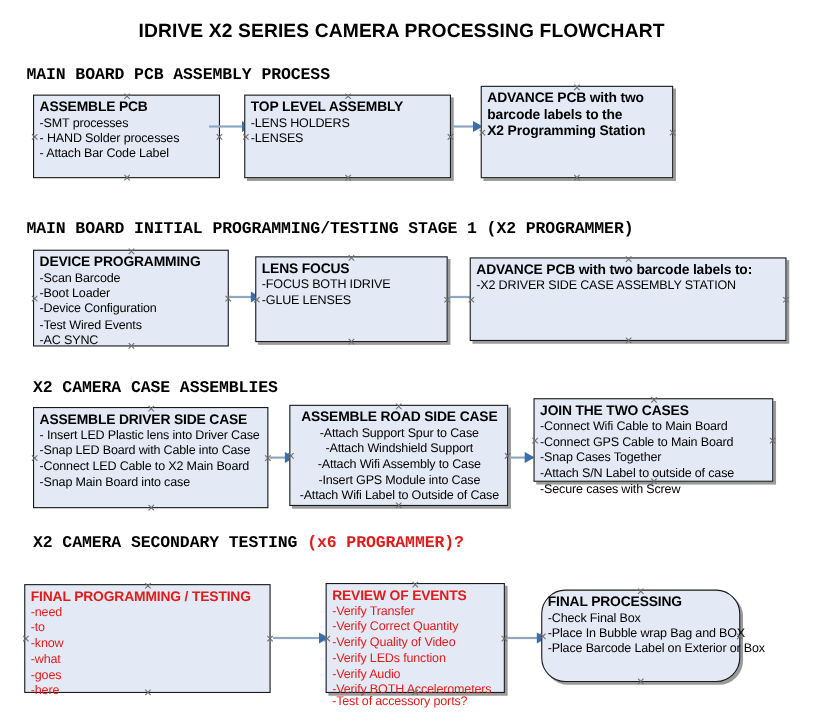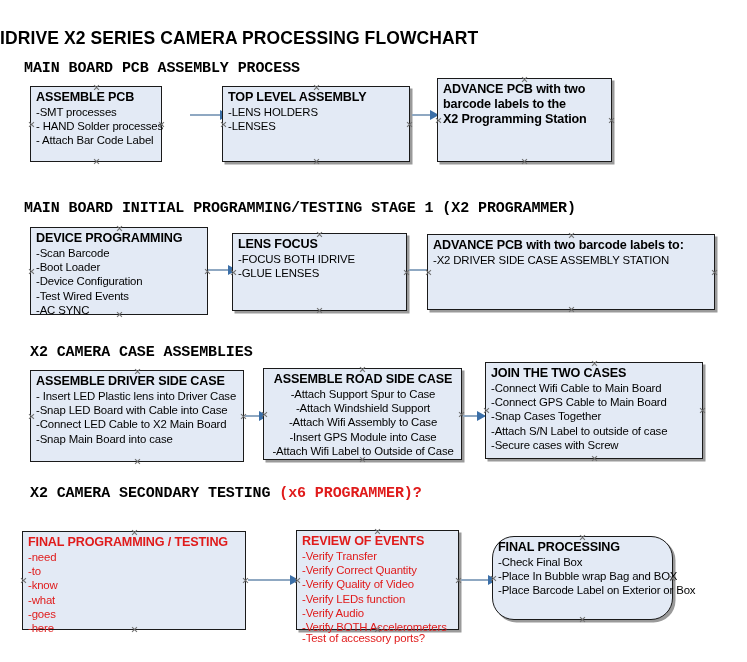--- a/index.html
+++ b/index.html
@@ -21,25 +21,25 @@
     left: 0; top: 0;
     width: 747px;
     height: 662px;
   }
 
   .title {
     position: absolute;
     left: 0;
     top: 18px;
     width: 730px;
+    text-align: center;
     font-size: 17.5px;
     font-weight: bold;
     letter-spacing: 0.1px;
     white-space: nowrap;
-    margin-top: 10px;
   }
 
   .section-head {
     position: absolute;
     font-size: 15px;
     font-weight: bold;
     white-space: nowrap;
     letter-spacing: -0.1px;
     font-family: Liberation Mono, monospace;
   }
@@ -130,21 +130,21 @@
 <body>
 
 <div id="canvas">
 
   <div class="title">IDRIVE X2  SERIES CAMERA PROCESSING FLOWCHART</div>
 
   <div class="section-head" style="left:24px; top:60px;">
     <span>MAIN BOARD PCB ASSEMBLY PROCESS</span>
   </div>
 
-  <div class="node" style="left:30px; top:86px; width:132px; height:76px;">
+  <div class="node" style="left:30px; top:86px; width:170px; height:76px;">
     <div class="hdr">ASSEMBLE PCB</div>
     <div class="line">-SMT processes</div>
     <div class="line">- HAND Solder processes</div>
     <div class="line">- Attach Bar Code Label</div>
     <span class="handle" style="left:50%; top:0;"></span>
     <span class="handle" style="left:50%; top:100%"></span>
     <span class="handle" style="left:0;    top:50%"></span>
     <span class="handle" style="left:100%; top:50%"></span>
   </div>
 
@@ -256,21 +256,21 @@
     <span class="handle" style="left:50%; top:100%"></span>
     <span class="handle" style="left:0;    top:50%"></span>
     <span class="handle" style="left:100%; top:50%"></span>
   </div>
 
   <div class="arrow" style="left:463px; top:411px; width:22px;">
     <span class="shaft"></span>
     <span class="head"></span>
   </div>
 
-  <div class="node shadow" style="left:485px; top:362px; width:218px; height:97px;">
+  <div class="node shadow" style="left:485px; top:362px; width:218px; height:76px;">
     <div class="hdr">JOIN THE TWO CASES</div>
     <div class="line">-Connect Wifi Cable to Main Board</div>
     <div class="line">-Connect GPS Cable to Main Board</div>
     <div class="line">-Snap Cases Together</div>
     <div class="line">-Attach S/N Label to outside of case</div>
     <div class="line">-Secure cases with Screw</div>
     <span class="handle" style="left:50%; top:0;"></span>
     <span class="handle" style="left:50%; top:100%"></span>
     <span class="handle" style="left:0;    top:50%"></span>
     <span class="handle" style="left:100%; top:50%"></span>

